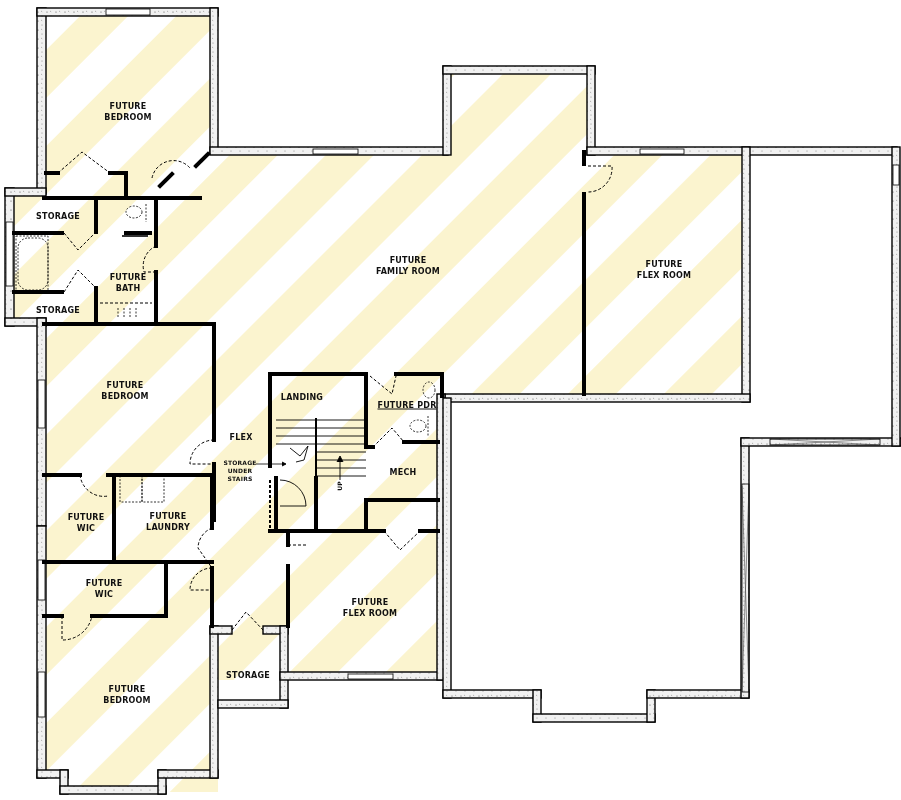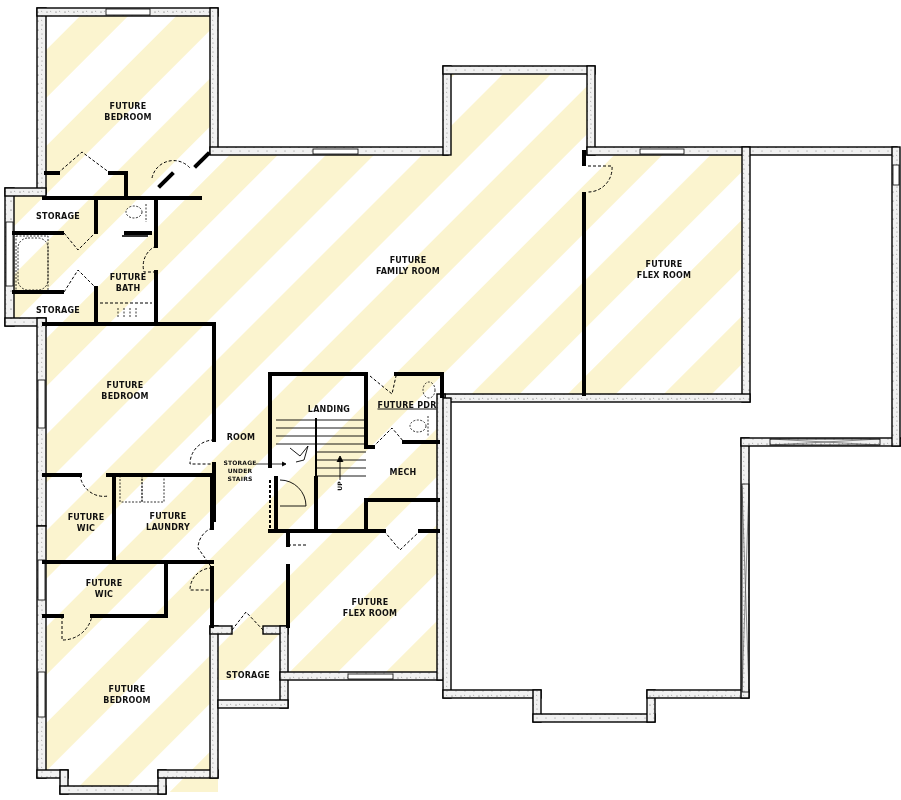--- a/index.html
+++ b/index.html
@@ -228,22 +228,22 @@
   <div class="lbl" style="left:58px;top:216px;">STORAGE</div>
   <div class="lbl" style="left:58px;top:310px;">STORAGE</div>
   <div class="lbl" style="left:128px;top:283px;">FUTURE
 BATH</div>
   <div class="lbl" style="left:408px;top:266px;">FUTURE
 FAMILY ROOM</div>
   <div class="lbl" style="left:664px;top:270px;">FUTURE
 FLEX ROOM</div>
   <div class="lbl" style="left:125px;top:391px;">FUTURE
 BEDROOM</div>
-  <div class="lbl" style="left:241px;top:437px;">ROOM</div>
-  <div class="lbl" style="left:329px;top:397px;margin-top:12px;">LANDING</div>
+  <div class="lbl" style="left:241px;top:437px;">FLEX</div>
+  <div class="lbl" style="left:302px;top:397px;">LANDING</div>
   <div class="lbl" style="left:407px;top:405px;text-decoration:underline;">FUTURE PDR</div>
   <div class="lbl" style="left:403px;top:472px;">MECH</div>
   <div class="lbl small" style="left:240px;top:471px;">STORAGE
 UNDER
 STAIRS</div>
   <div class="lbl small rot" style="left:340px;top:486px;">UP</div>
   <div class="lbl" style="left:86px;top:523px;">FUTURE
 WIC</div>
   <div class="lbl" style="left:168px;top:522px;">FUTURE
 LAUNDRY</div>

